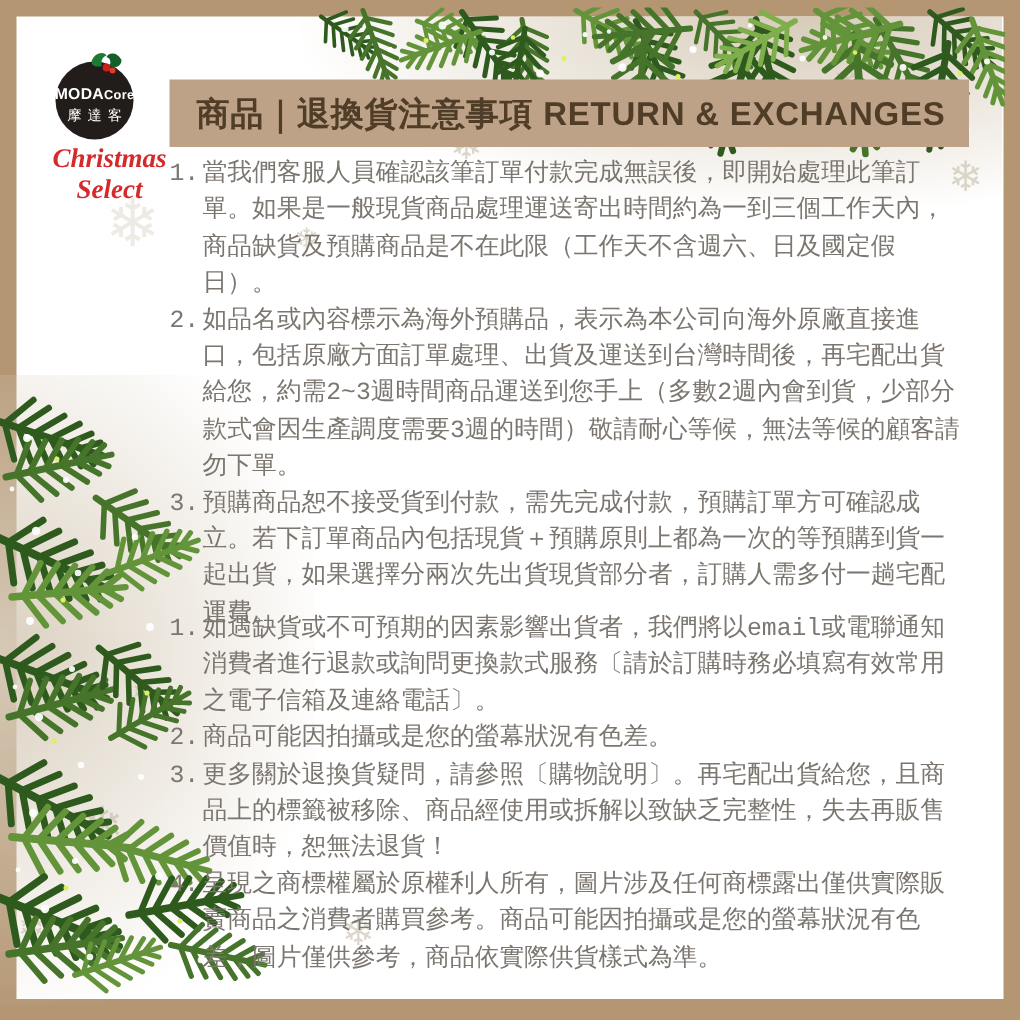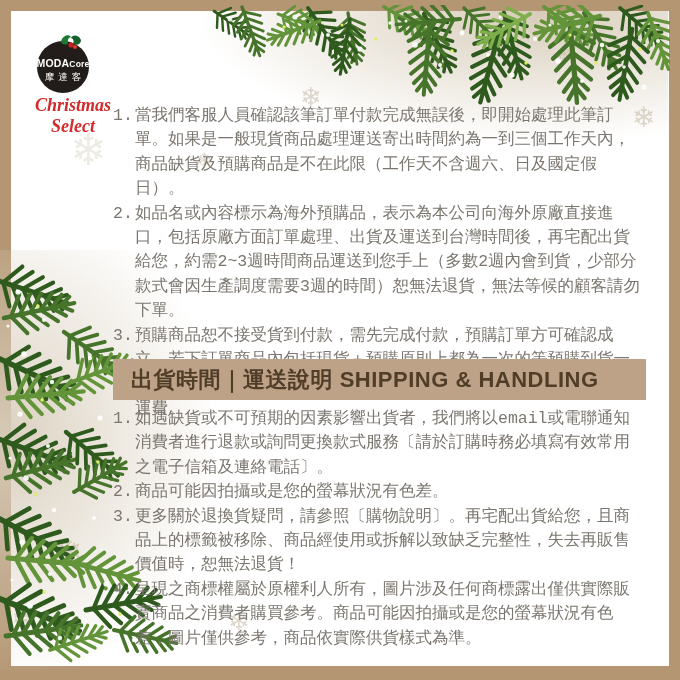--- a/index.html
+++ b/index.html
@@ -176,31 +176,31 @@
     <div class="brand-zh">摩達客</div>
   </div>
   <svg class="holly" width="26" height="18" viewBox="0 0 26 18">
     <path d="M3 8 C5 2 11 1 13 4 C10 5 9 8 10 11 C6 12 3 11 3 8 Z" fill="#1d7a33"></path>
     <path d="M23 7 C20 1 14 2 13 5 C16 6 16 9 15 11 C19 13 23 11 23 7 Z" fill="#15602a"></path>
     <circle cx="13" cy="12" r="2.6" fill="#c8201e"></circle>
     <circle cx="17" cy="14" r="2" fill="#e03a2a"></circle>
   </svg>
   <div class="tagline">Christmas Select</div>
 
+  <div class="col bar bar1" style="position:absolute">
+    <span>商品｜退換貨注意事項 RETURN &amp; EXCHANGES</span>
+  </div>
   <div class="col list1" style="position:absolute">
     <ol class="notice">
       <li>當我們客服人員確認該筆訂單付款完成無誤後，即開始處理此筆訂單。如果是一般現貨商品處理運送寄出時間約為一到三個工作天內，商品缺貨及預購商品是不在此限（工作天不含週六、日及國定假日）。</li>
-      <li>如品名或內容標示為海外預購品，表示為本公司向海外原廠直接進口，包括原廠方面訂單處理、出貨及運送到台灣時間後，再宅配出貨給您，約需2~3週時間商品運送到您手上（多數2週內會到貨，少部分款式會因生產調度需要3週的時間）恕無法退貨，無法等候的顧客請勿下單。</li>
+      <li>如品名或內容標示為海外預購品，表示為本公司向海外原廠直接進口，包括原廠方面訂單處理、出貨及運送到台灣時間後，再宅配出貨給您，約需2~3週時間商品運送到您手上（多數2週內會到貨，少部分款式會因生產調度需要3週的時間）敬請耐心等候，無法等候的顧客請勿下單。</li>
       <li>預購商品恕不接受貨到付款，需先完成付款，預購訂單方可確認成立。若下訂單商品內包括現貨＋預購原則上都為一次的等預購到貨一起出貨，如果選擇分兩次先出貨現貨部分者，訂購人需多付一趟宅配運費。</li>
     </ol>
   </div>
 
-  <div class="col bar bar2" style="position:absolute">
-    <span>出貨時間｜運送說明 SHIPPING &amp; HANDLING</span>
-  </div>
   <div class="col list2" style="position:absolute">
     <ol class="notice">
       <li>如遇缺貨或不可預期的因素影響出貨者，我們將以email或電聯通知消費者進行退款或詢問更換款式服務〔請於訂購時務必填寫有效常用之電子信箱及連絡電話〕。</li>
       <li>商品可能因拍攝或是您的螢幕狀況有色差。</li>
       <li>更多關於退換貨疑問，請參照〔購物說明〕。再宅配出貨給您，且商品上的標籤被移除、商品經使用或拆解以致缺乏完整性，失去再販售價值時，恕無法退貨！</li>
       <li>呈現之商標權屬於原權利人所有，圖片涉及任何商標露出僅供實際販賣商品之消費者購買參考。商品可能因拍攝或是您的螢幕狀況有色差，圖片僅供參考，商品依實際供貨樣式為準。</li>
     </ol>
   </div>
 </div>
 

